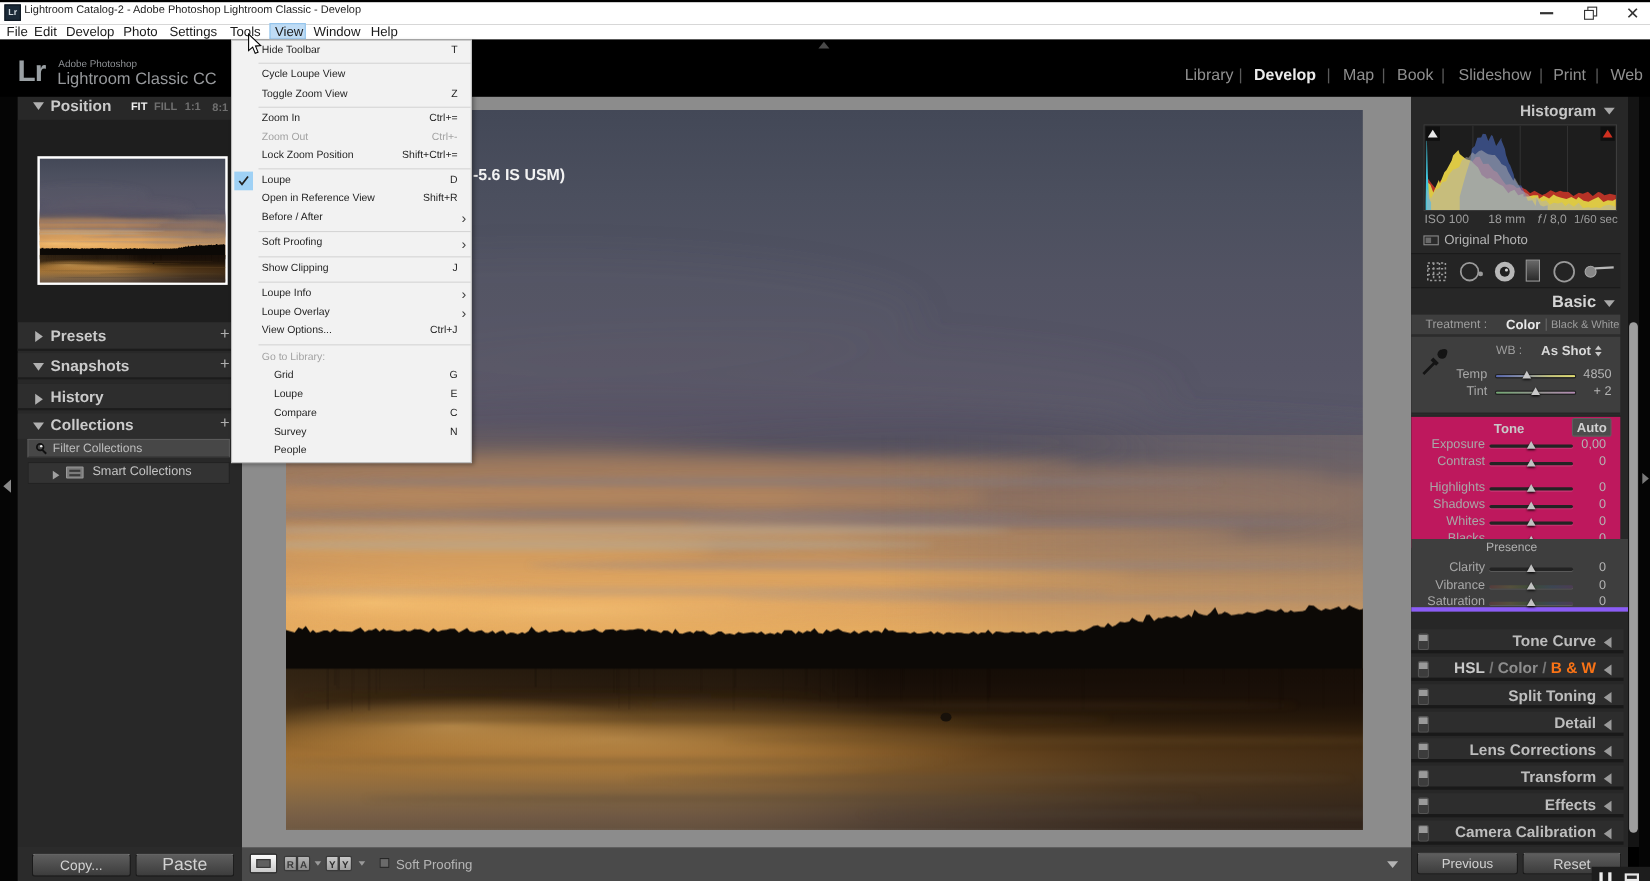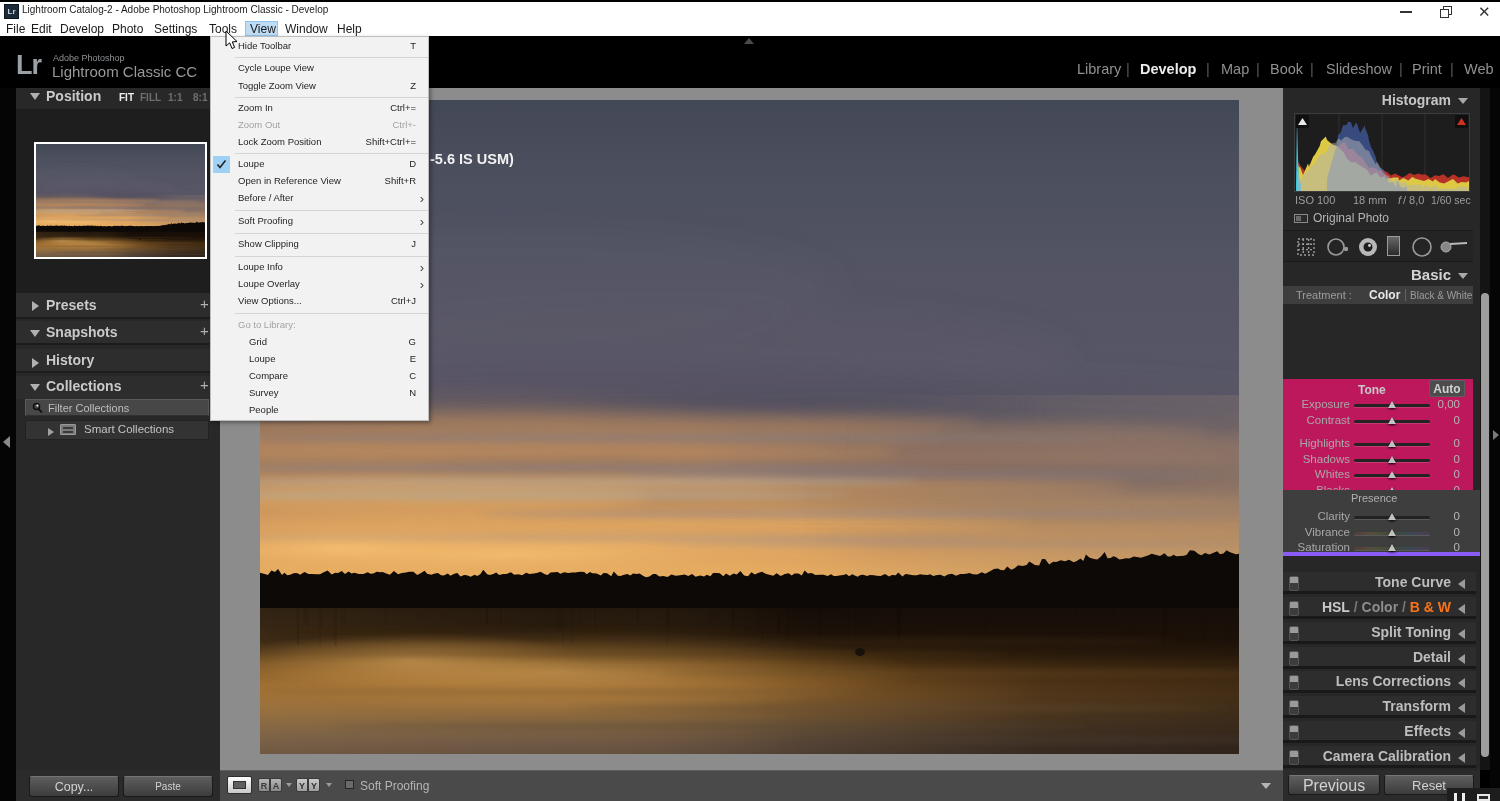--- a/index.html
+++ b/index.html
@@ -132,21 +132,21 @@
       <div class="abs" style="left:34px;top:3px;width:16px;height:11px;background:#7b7b7b;border:1px solid #9a9a9a;border-radius:1px;">
         <div class="abs" style="left:2px;top:2px;width:10px;height:2px;background:#3a3a3a;"></div>
         <div class="abs" style="left:2px;top:6px;width:10px;height:2px;background:#3a3a3a;"></div>
       </div>
       <div class="abs" style="left:58px;top:2px;font-size:11.5px;color:#c3c3c3;">Smart Collections</div>
     </div>
   </div>
 
   <div class="abs" style="left:16px;top:770px;width:204px;height:31px;background:#2b2b2b;">
     <div class="abs" style="left:13px;top:6px;width:90px;height:21px;background:linear-gradient(#5e5e5e,#3c3c3c);border:1px solid #1a1a1a;border-top-color:#757575;border-radius:3px;font-size:12.5px;color:#d2d2d2;text-align:center;line-height:20px;">Copy...</div>
-    <div class="abs" style="left:107px;top:6px;width:90px;height:21px;background:linear-gradient(#5e5e5e,#3c3c3c);border:1px solid #1a1a1a;border-top-color:#757575;border-radius:3px;font-size:10px;color:#d2d2d2;text-align:center;line-height:20px;">Paste</div>
+    <div class="abs" style="left:107px;top:6px;width:90px;height:21px;background:linear-gradient(#5e5e5e,#3c3c3c);border:1px solid #1a1a1a;border-top-color:#757575;border-radius:3px;font-size:16px;color:#d2d2d2;text-align:center;line-height:20px;">Paste</div>
   </div>
 
   <div class="abs" id="mainarea" style="left:220px;top:88px;width:1063px;height:682px;background:#8c8c8c;">
     <div class="abs" style="left:40px;top:12px;width:979px;height:654px;">
       <svg width="979" height="654" viewBox="0 0 979 654">
         <defs>
           <linearGradient id="sky" x1="0" y1="0" x2="0" y2="1">
             <stop offset="0" stop-color="#434857"></stop>
             <stop offset="0.15" stop-color="#4b4f5e"></stop>
             <stop offset="0.30" stop-color="#525363"></stop>
@@ -417,20 +417,40 @@
       <div class="abs" style="right:22px;top:2px;font-size:15px;font-weight:bold;color:#d4d4d4;">Basic</div>
       <div class="abs" style="right:5px;top:9px;width:0;height:0;border-left:5px solid transparent;border-right:5px solid transparent;border-top:6px solid #a8a8a8;"></div>
     </div>
 
     <div class="abs" style="left:0;top:198px;width:190px;height:19px;background:#3e3e3e;border-bottom:1px solid #262626;">
       <div class="abs" style="left:13px;top:3px;font-size:11px;color:#9d9d9d;">Treatment :</div>
       <div class="abs" style="left:86px;top:2px;font-size:12px;font-weight:bold;color:#e8e8e8;">Color</div>
       <div class="abs" style="left:121px;top:1px;font-size:12px;color:#666;">|</div>
       <div class="abs" style="left:127px;top:4px;font-size:10px;color:#9d9d9d;">Black &amp; White</div>
     </div>
+    <div class="abs" style="left:0;top:218px;width:190px;height:71px;background:#3e3e3e;border-bottom:2px solid #262626;">
+      <svg class="abs" style="left:8px;top:6px;" width="30" height="30" viewBox="0 0 30 30">
+        <line x1="3" y1="28" x2="13" y2="18" stroke="#141414" stroke-width="2.4"></line>
+        <path d="M12,13 L17,18 L14.5,20.5 L9.5,15.5 Z" fill="#141414"></path>
+        <circle cx="20" cy="10" r="4.2" fill="#141414"></circle>
+        <circle cx="22" cy="8" r="2.8" fill="#141414"></circle>
+      </svg>
+      <div class="abs" style="left:77px;top:7px;font-size:11px;color:#9d9d9d;">WB :</div>
+      <div class="abs" style="left:118px;top:6px;font-size:12px;font-weight:bold;color:#d8d8d8;">As Shot</div>
+      <div class="abs" style="left:167px;top:8px;width:0;height:0;border-left:3.5px solid transparent;border-right:3.5px solid transparent;border-bottom:4px solid #c8c8c8;"></div>
+      <div class="abs" style="left:167px;top:14px;width:0;height:0;border-left:3.5px solid transparent;border-right:3.5px solid transparent;border-top:4px solid #c8c8c8;"></div>
+      <div class="abs" style="left:39px;top:29px;width:30px;text-align:right;font-size:11.5px;color:#a8a8a8;">Temp</div>
+      <div class="abs" style="left:76px;top:34px;width:74px;height:4px;border-radius:2px;background:linear-gradient(90deg,#5868b0,#8890a8,#c2c27c,#e0dc70);border:1px solid #222;"></div>
+      <div class="abs" style="left:101px;top:31px;width:0;height:0;border-left:4.5px solid transparent;border-right:4.5px solid transparent;border-bottom:7px solid #c8c8c8;filter:drop-shadow(0 1px 1px #000);"></div>
+      <div class="abs" style="left:150px;top:29px;width:32px;text-align:right;font-size:11.5px;color:#b4b4b4;">4850</div>
+      <div class="abs" style="left:39px;top:44px;width:30px;text-align:right;font-size:11.5px;color:#a8a8a8;">Tint</div>
+      <div class="abs" style="left:76px;top:49px;width:74px;height:4px;border-radius:2px;background:linear-gradient(90deg,#74a874,#92968e,#b48ab4);border:1px solid #222;"></div>
+      <div class="abs" style="left:109px;top:46px;width:0;height:0;border-left:4.5px solid transparent;border-right:4.5px solid transparent;border-bottom:7px solid #c8c8c8;filter:drop-shadow(0 1px 1px #000);"></div>
+      <div class="abs" style="left:150px;top:44px;width:32px;text-align:right;font-size:11.5px;color:#b4b4b4;">+ 2</div>
+    </div>
     <div class="abs" style="left:0;top:291px;width:190px;height:121px;background:#be185d;border-bottom:2px solid #262626;">
       <div class="abs" style="left:75px;top:4px;font-size:12px;font-weight:bold;color:#c8c8c8;">Tone</div>
       <div class="abs" style="left:146px;top:1px;width:36px;height:17px;background:#4c4c4c;border:1px solid #5e5e5e;border-radius:2px;font-size:12px;font-weight:bold;color:#d0d0d0;text-align:center;line-height:16px;">Auto</div>
       <div class="abs sl" data-l="Exposure" data-v="0,00" style="top:18px;">
           <i class="tr"></i>
           <i class="th"></i>
         </div>
       <div class="abs sl" data-l="Contrast" data-v="0" style="top:34px;">
           <i class="tr"></i>
           <i class="th"></i>
@@ -488,21 +508,21 @@
       </div>
     <div class="abs hdr" style="top:633px;">
         <span class="t">Effects</span>
       </div>
     <div class="abs hdr" style="top:658px;">
         <span class="t">Camera Calibration</span>
       </div>
   </div>
 
   <div class="abs" style="left:1283px;top:770px;width:197px;height:31px;background:#2b2b2b;">
-    <div class="abs" style="left:5px;top:5px;width:92px;height:20px;background:linear-gradient(#5e5e5e,#3c3c3c);border:1px solid #1a1a1a;border-top-color:#757575;border-radius:3px;font-size:16px;color:#d2d2d2;text-align:center;line-height:19px;">Previous</div>
+    <div class="abs" style="left:5px;top:5px;width:92px;height:20px;background:linear-gradient(#5e5e5e,#3c3c3c);border:1px solid #1a1a1a;border-top-color:#757575;border-radius:3px;font-size:12px;color:#d2d2d2;text-align:center;line-height:19px;">Previous</div>
     <div class="abs" style="left:101px;top:5px;width:90px;height:20px;background:linear-gradient(#5e5e5e,#3c3c3c);border:1px solid #1a1a1a;border-top-color:#757575;border-radius:3px;font-size:13px;color:#d2d2d2;text-align:center;line-height:19px;">Reset</div>
   </div>
 
   <div class="abs" style="left:1480px;top:88px;width:10px;height:682px;background:#141414;"></div>
   <div class="abs" style="left:1481px;top:293px;width:8px;height:464px;background:#9e9e9e;border-radius:4px;"></div>
   <div class="abs" style="left:1490px;top:88px;width:10px;height:713px;background:#050505;">
     <div class="abs" style="left:3px;top:342px;width:0;height:0;border-top:5px solid transparent;border-bottom:5px solid transparent;border-left:6px solid #7a7a7a;"></div>
   </div>
 
   <div class="abs" style="left:1447px;top:788px;width:53px;height:13px;background:#1d1d1d;"></div>

